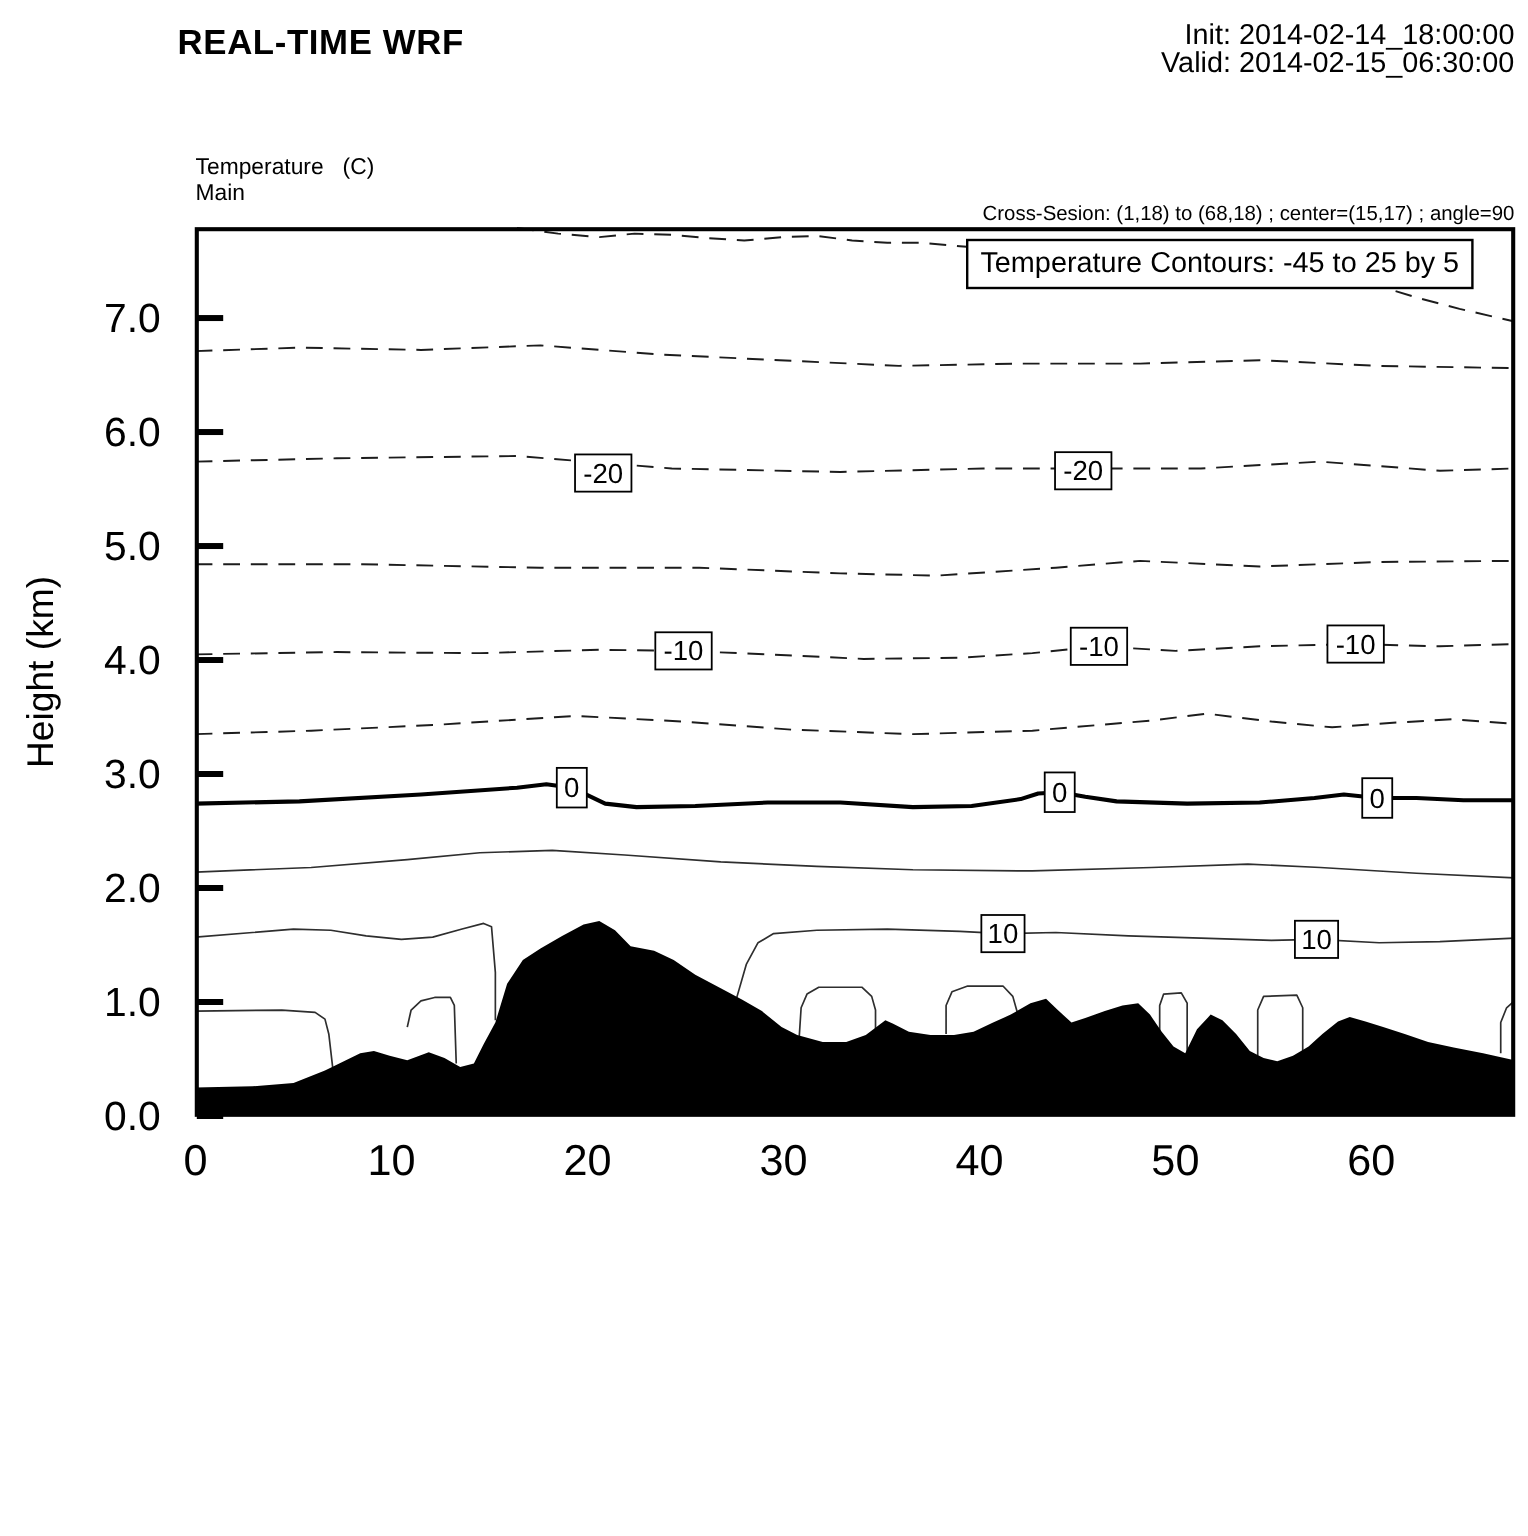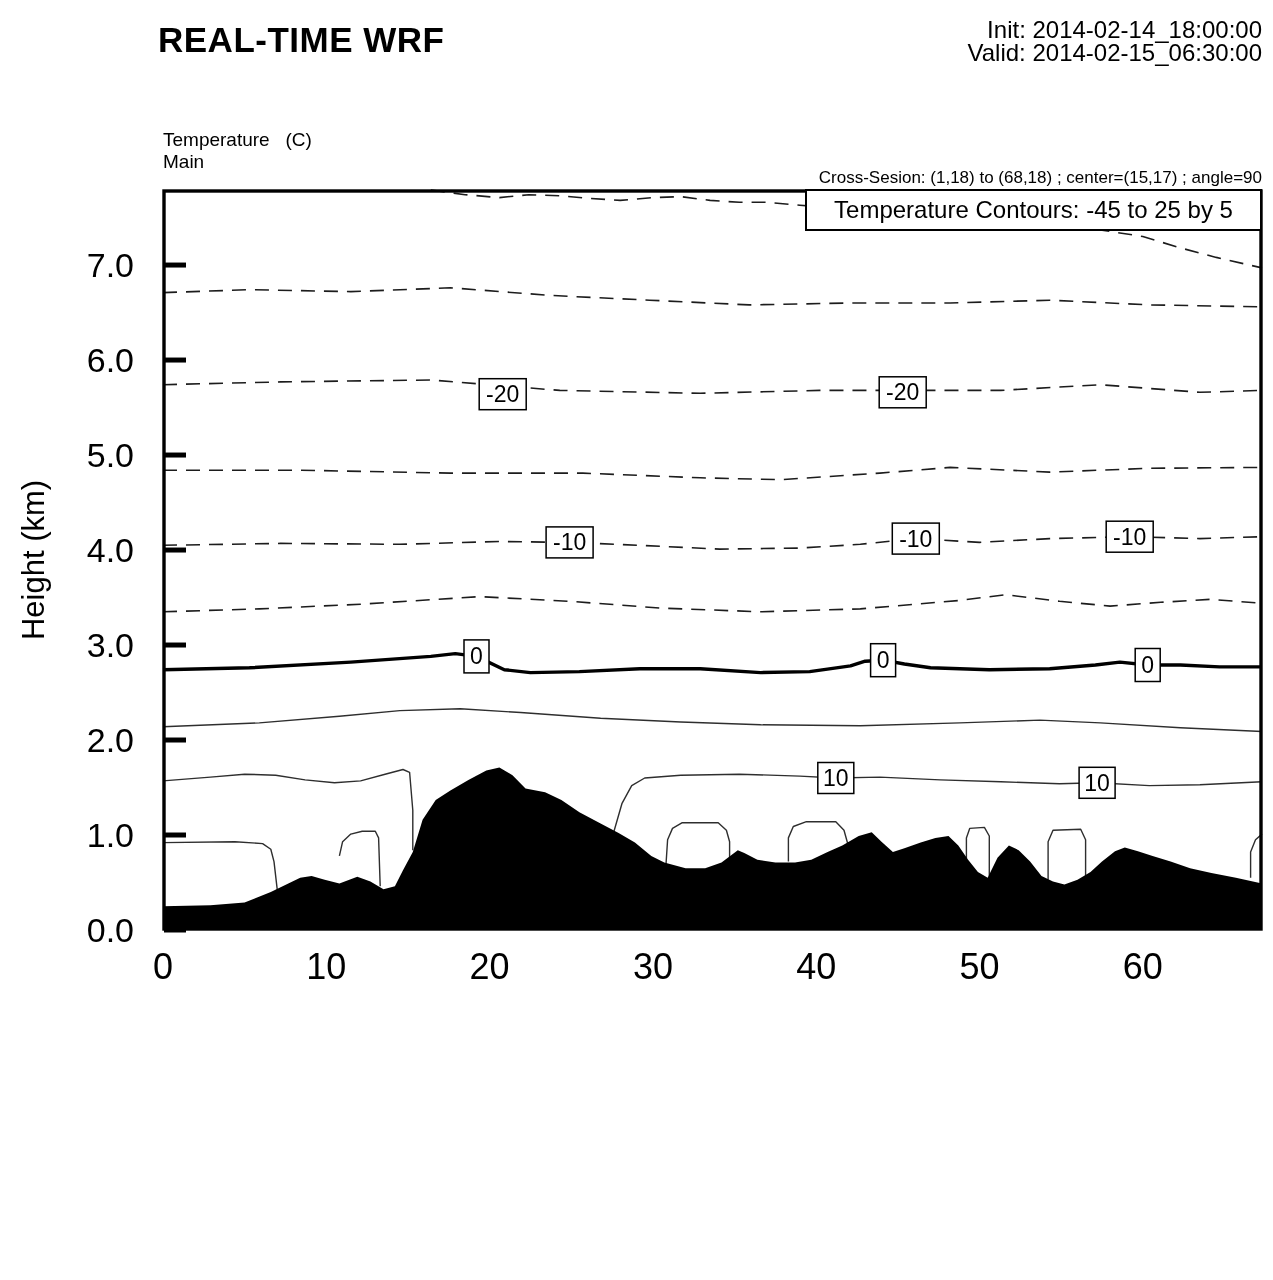--- a/index.html
+++ b/index.html
@@ -1,24 +1,24 @@
 <!DOCTYPE html>
 <html><head>
 <meta charset="utf-8">
 <style>
   html,body{margin:0;padding:0;background:#ffffff;}
   body{width:1273px;height:1280px;position:relative;overflow:hidden;
        font-family:"Liberation Sans", sans-serif;color:#000;}
   .abs{position:absolute;}
-  #main-title{left:158px;top:20px;font-size:35px;font-weight:700;letter-spacing:.5px;}
+  #main-title{left:148px;top:20px;font-size:29px;font-weight:700;letter-spacing:.5px;}
   #run-times{right:11px;top:18px;text-align:right;font-size:24px;line-height:23px;}
   #field-label{left:163px;top:129px;font-size:19px;white-space:pre;}
   #domain-label{left:163px;top:151px;font-size:19px;}
   #cross-section-label{right:11px;top:168px;font-size:17px;}
-  #contour-box{left:805px;top:189px;width:457px;height:42px;box-sizing:border-box;
+  #contour-box{left:805px;top:199px;width:423px;height:42px;box-sizing:border-box;
       border:2px solid #000;background:#fff;z-index:5;text-align:center;
       font-size:24px;line-height:38px;}
   svg{position:absolute;left:0;top:0;z-index:1;}
   .c-dashed{fill:none;stroke:#1c1c1c;stroke-width:1.6;stroke-dasharray:14 9;stroke-linejoin:round;}
   .c-zero{fill:none;stroke:#000;stroke-width:3.4;stroke-linejoin:round;}
   .c-solid{fill:none;stroke:#2e2e2e;stroke-width:1.4;stroke-linejoin:round;}
   .lbl-box{fill:#fff;stroke:#000;stroke-width:1.5;}
   .lbl-txt{font-family:"Liberation Sans",sans-serif;font-size:23px;fill:#000;text-anchor:middle;}
   .tick{stroke:#000;stroke-width:5;}
   .frame{fill:none;stroke:#000;stroke-width:3.4;}

